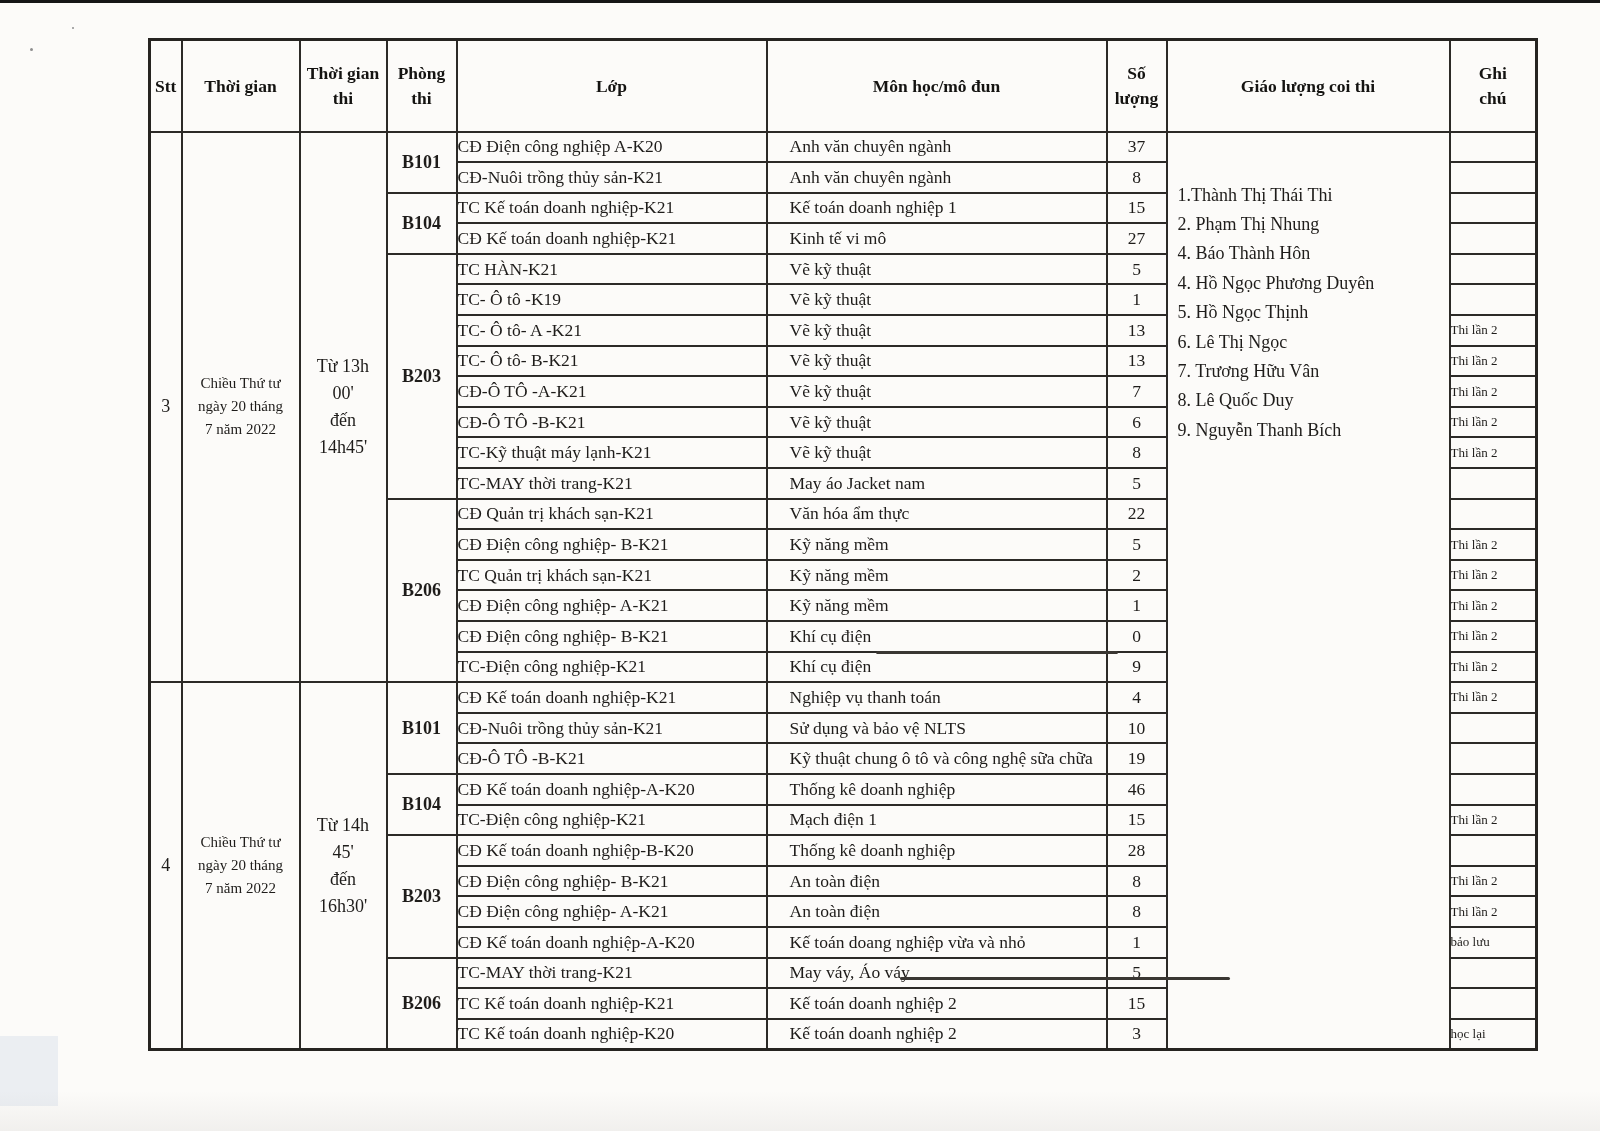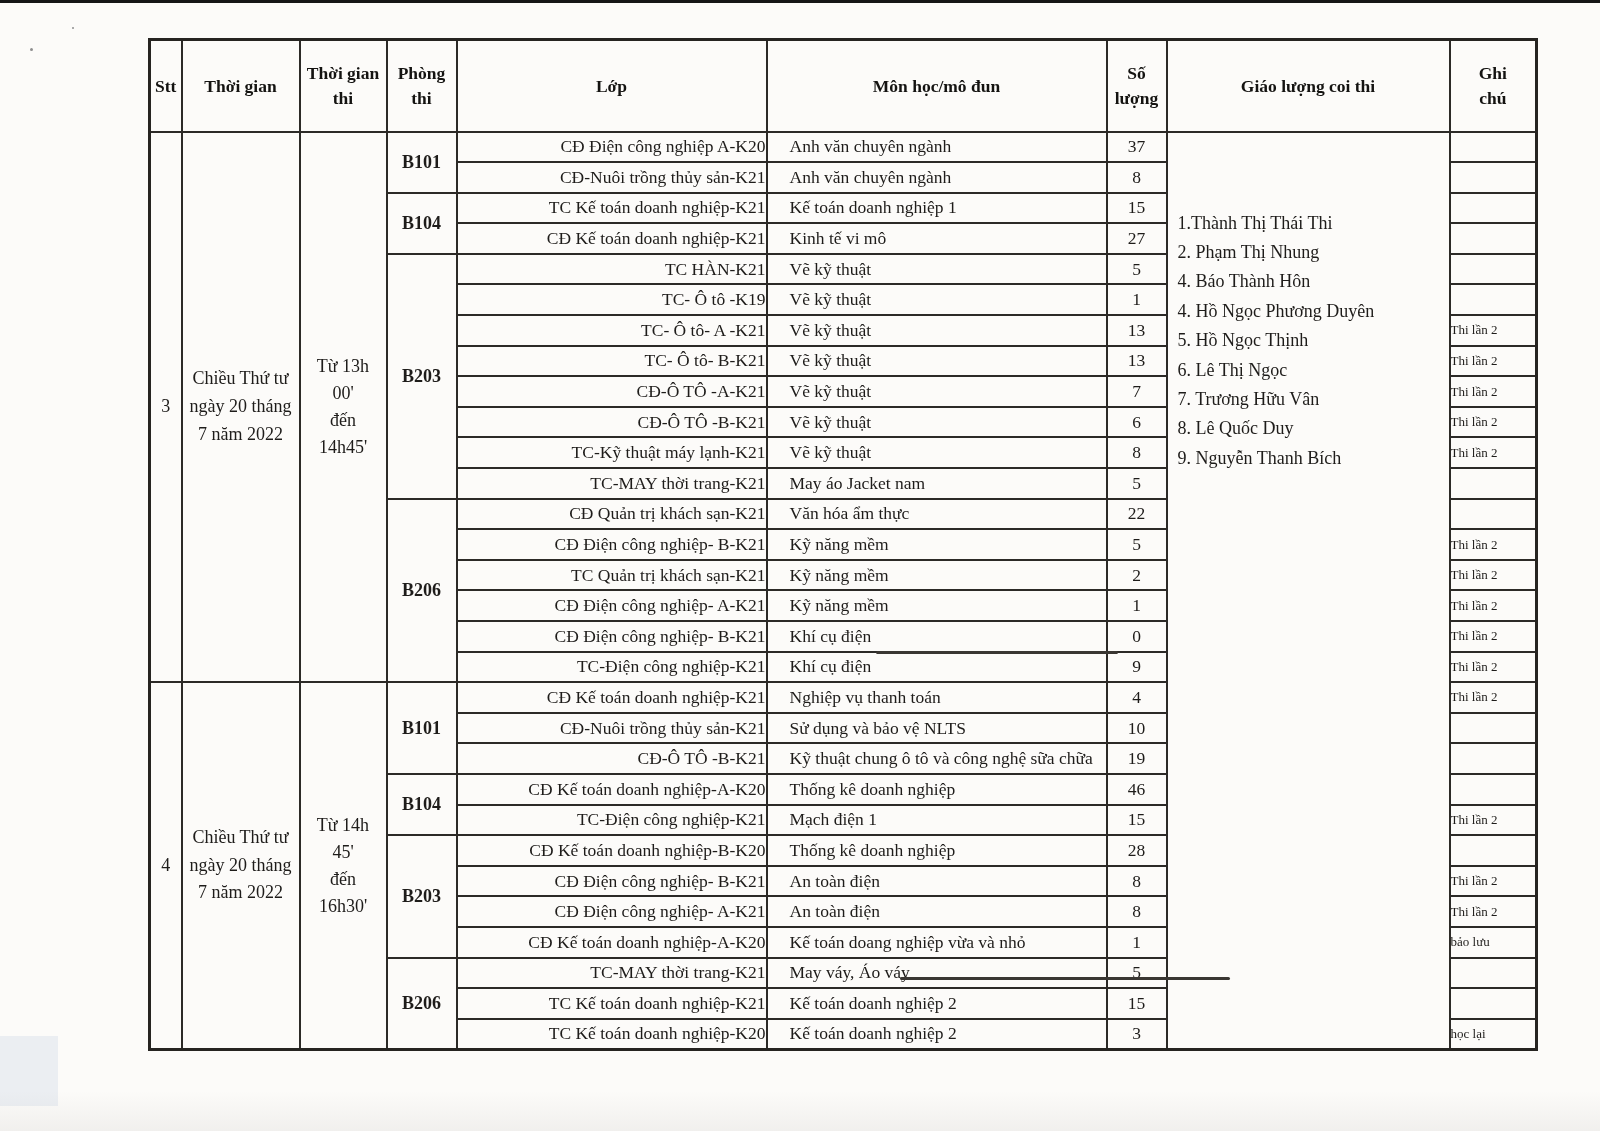--- a/index.html
+++ b/index.html
@@ -27,27 +27,27 @@
   th, td { border:2px solid #2c2a27; overflow:hidden; }
   table { border:3px solid #262421; }
   thead tr { height:92px; }
   th {
     font-weight:bold; font-size:17.5px; text-align:center;
     white-space:pre-line; line-height:1.4; color:#141311;
   }
   tbody tr { height:30.6px; }
   tbody td { font-size:17.5px; background:transparent; }
   .c-stt  { text-align:center; font-size:18px; }
-  .c-date { text-align:center; white-space:pre-line; line-height:1.55; font-size:18px; }
+  .c-date { text-align:center; white-space:pre-line; line-height:1.55; font-size:15px; }
   .c-time { text-align:center; white-space:pre-line; line-height:1.5; font-size:18px; }
   .c-room { text-align:center; font-size:18px;font-weight:bold; }
-  .c-class { text-align:right; white-space:nowrap; }
+  .c-class { text-align:left; white-space:nowrap; }
   .c-subject { text-align:left; padding-left:22px; white-space:nowrap; }
   .c-count { text-align:center; }
-  .c-teachers { vertical-align:top; padding:76px 0 0 10px; }
+  .c-teachers { vertical-align:top; padding:48px 0 0 10px; }
   .teacher-line { font-size:18px; line-height:29.4px; white-space:nowrap; }
   .c-note { text-align:left; font-size:13px; white-space:nowrap; }
 </style>
 </head>
 <body>
 
 <div class="top-scan-line"></div>
 <div class="speck speck1"></div>
 <div class="speck speck2"></div>
 

